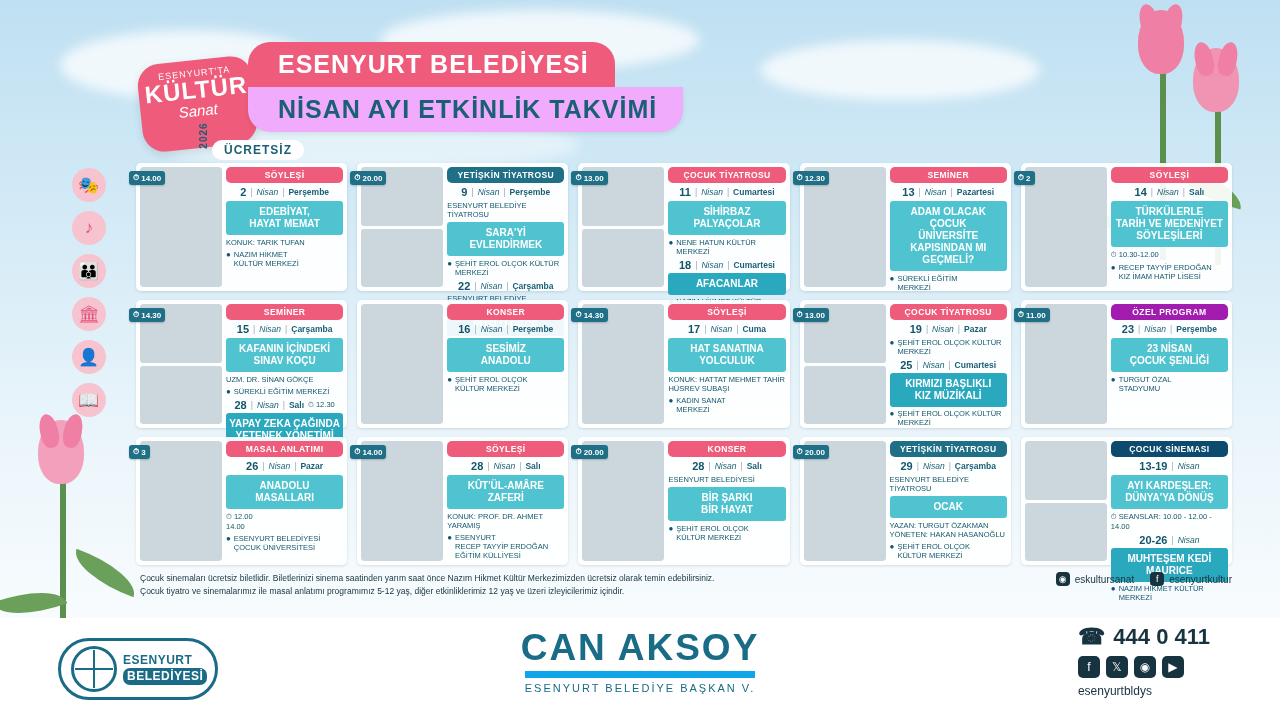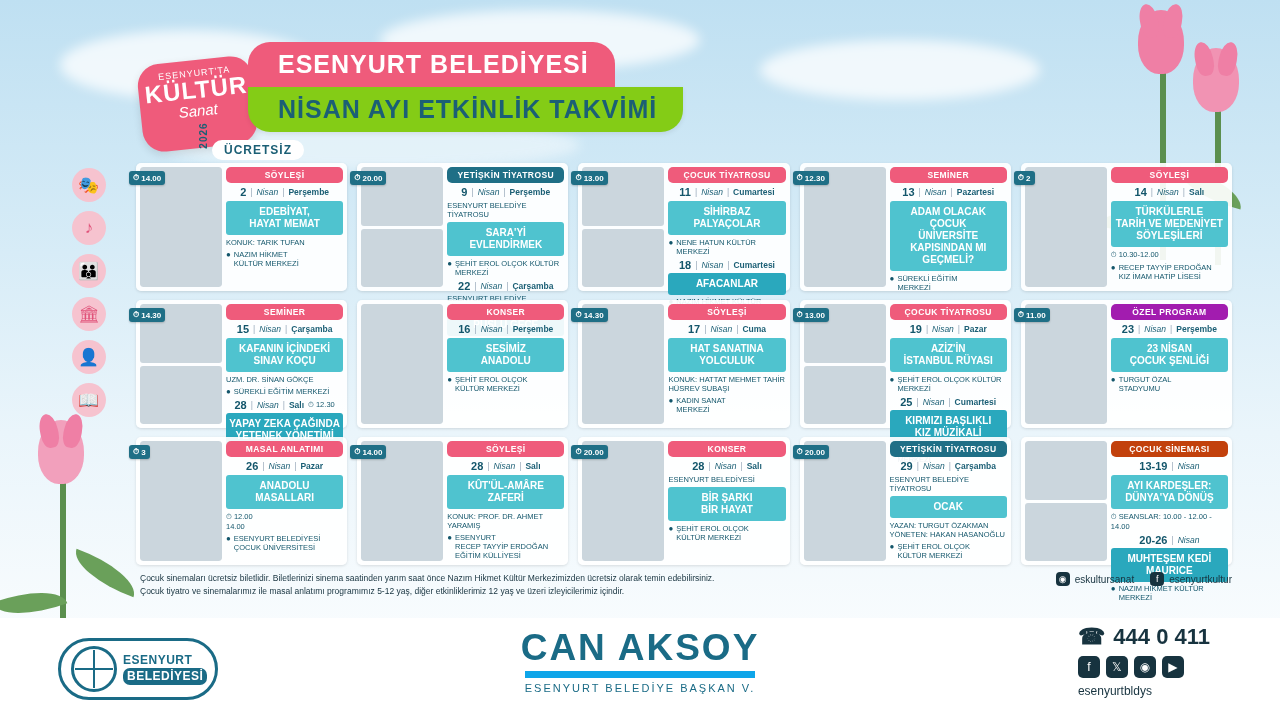--- a/index.html
+++ b/index.html
@@ -19,21 +19,21 @@
   .tulip-head:before, .tulip-head:after { content:""; position:absolute; top:-6px; width:18px; height:34px; background:#ef7fa5; border-radius:50% 50% 40% 40%; }
   .tulip-head:before { left:2px; transform:rotate(-12deg); }
   .tulip-head:after { right:2px; transform:rotate(12deg); }
   .stem { position:absolute; width:6px; background:#5b8f4e; }
   .leaf { position:absolute; width:70px; height:26px; background:#6aa05a; border-radius:0 100% 0 100%; }
 
   
   .banner { position:absolute; left:248px; top:42px; }
   .band1 { background:#ef5b7b; color:#fff; font-weight:bold; font-size:25px; letter-spacing:1px;
            padding:8px 26px 8px 30px; border-radius:22px 22px 0 0; display:inline-block; }
-  .band2 { background:#84cc16; color:#1b5f75; font-weight:bold; font-size:25px; letter-spacing:1px;
+  .band2 { background:#f0abfc; color:#1b5f75; font-weight:bold; font-size:25px; letter-spacing:1px;
            padding:8px 26px 8px 30px; border-radius:0 0 22px 22px; display:block;
            box-shadow:0 2px 5px rgba(0,0,0,.08);}
   .logo-badge { position:absolute; left:140px; top:60px; width:115px; height:88px;
         background:#ef5b7b; border-radius:22px; color:#fff; text-align:center; padding-top:8px;
         transform:rotate(-6deg); box-shadow:0 3px 8px rgba(0,0,0,.12); }
   .logo-badge .l1 { font-size:9px; letter-spacing:1px; }
   .logo-badge .l2 { font-size:24px; font-weight:bold; letter-spacing:1px; line-height:24px;}
   .logo-badge .l3 { font-style:italic; font-size:15px; color:#fff; }
   .ucretsiz { position:absolute; left:212px; top:140px; background:#fff; color:#1b5f75;
       font-size:12px; font-weight:bold; padding:3px 12px; border-radius:10px; letter-spacing:1px;}
@@ -404,21 +404,20 @@
     <div class="body">
       <div class="cat" style="background:#ef5b7b">ÇOCUK TİYATROSU</div>
       <div class="dateline">
         <span class="dnum">19</span>
           <span class="dsep">|</span>
         <span class="ditalic">Nisan</span>
         <span class="dsep">|</span>
           <span class="dday">Pazar</span>
       </div>
 
-      <div class="title">AZİZ'İN<br>İSTANBUL RÜYASI</div>
 
       <div class="venue">
           <span class="pin">●</span>
           <span>ŞEHİT EROL OLÇOK KÜLTÜR MERKEZİ</span>
         </div>
 
       <div class="subrow">
         <div class="dateline">
           <span class="dnum">25</span>
             <span class="dsep">|</span>
@@ -564,21 +563,21 @@
 
     </div>
     </div>
     <div class="card">
 
     <div class="thumb">
       <div class="ph"></div>
       <div class="ph"></div>
     </div>
     <div class="body">
-      <div class="cat" style="background:#c2410c">ÇOCUK SİNEMASI</div>
+      <div class="cat" style="background:#0c4a6e">ÇOCUK SİNEMASI</div>
       <div class="dateline">
         <span class="dnum">13-19</span>
           <span class="dsep">|</span>
         <span class="ditalic">Nisan</span>
 
       </div>
 
       <div class="title">AYI KARDEŞLER:<br>DÜNYA'YA DÖNÜŞ</div>
 
       <div class="timeinline">⏱ SEANSLAR: 10.00 - 12.00 - 14.00</div>

